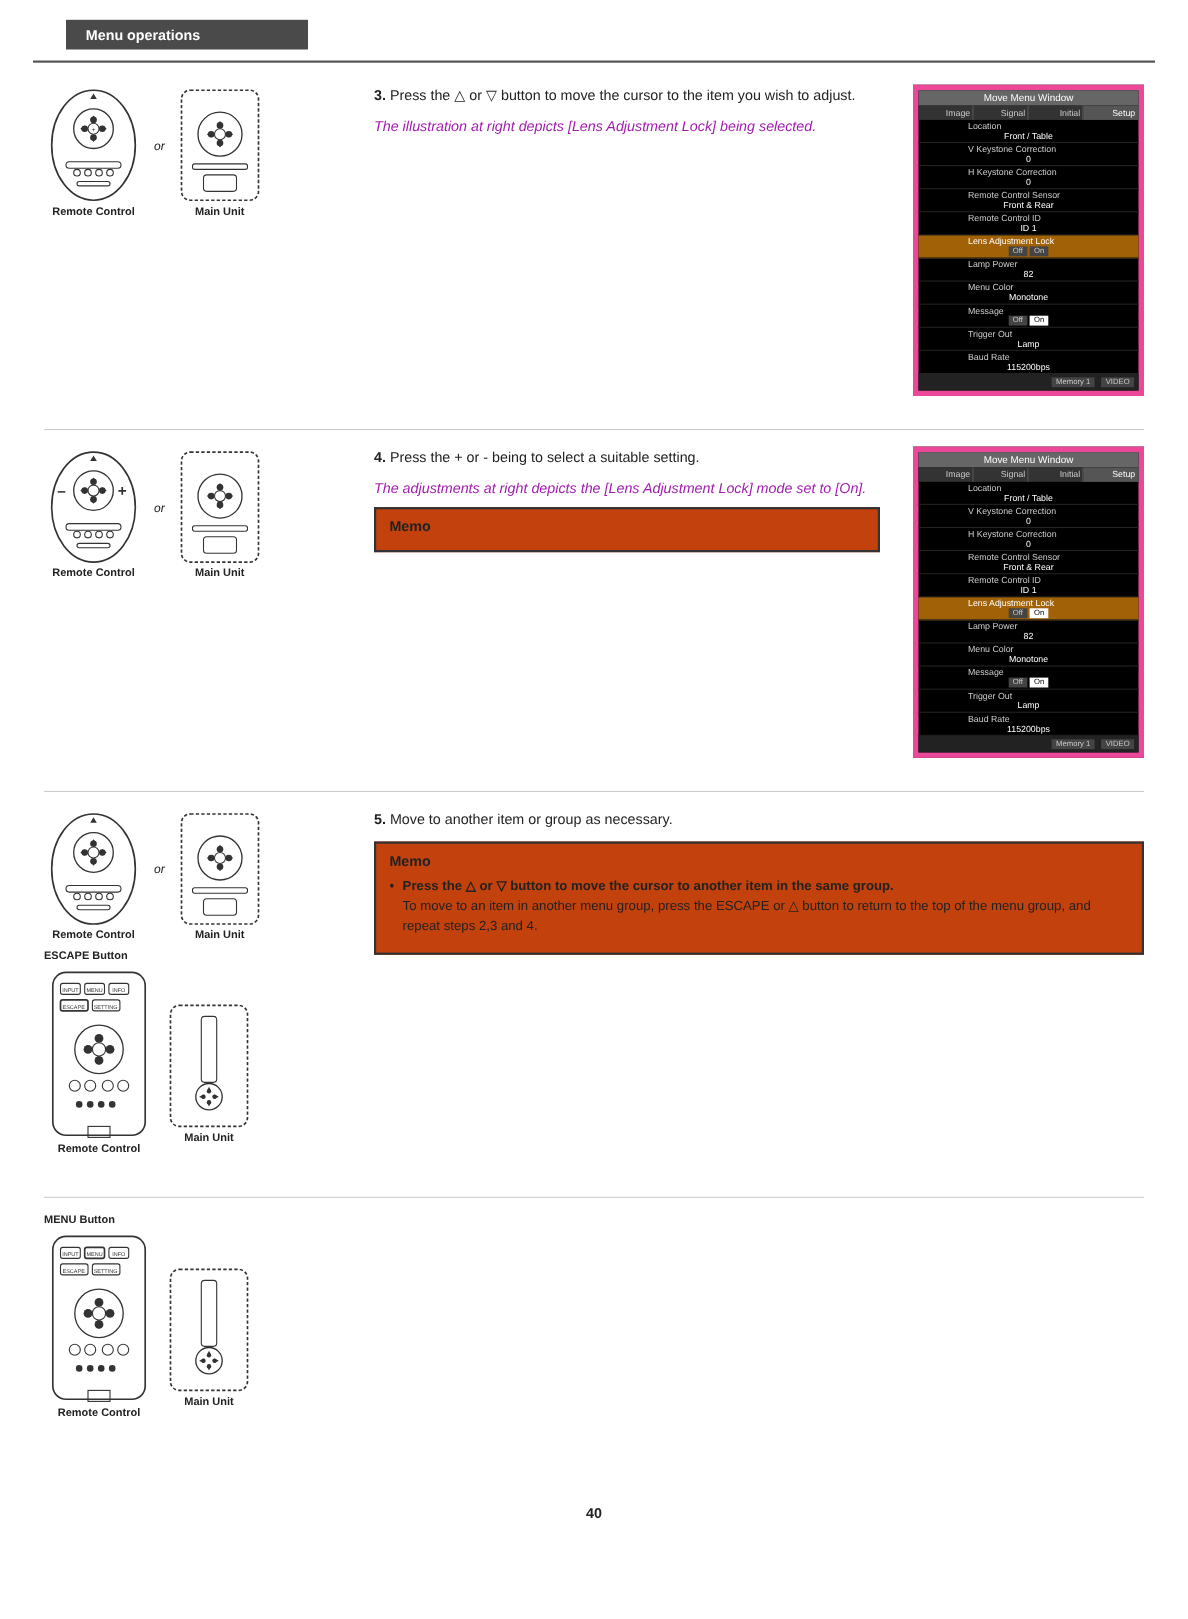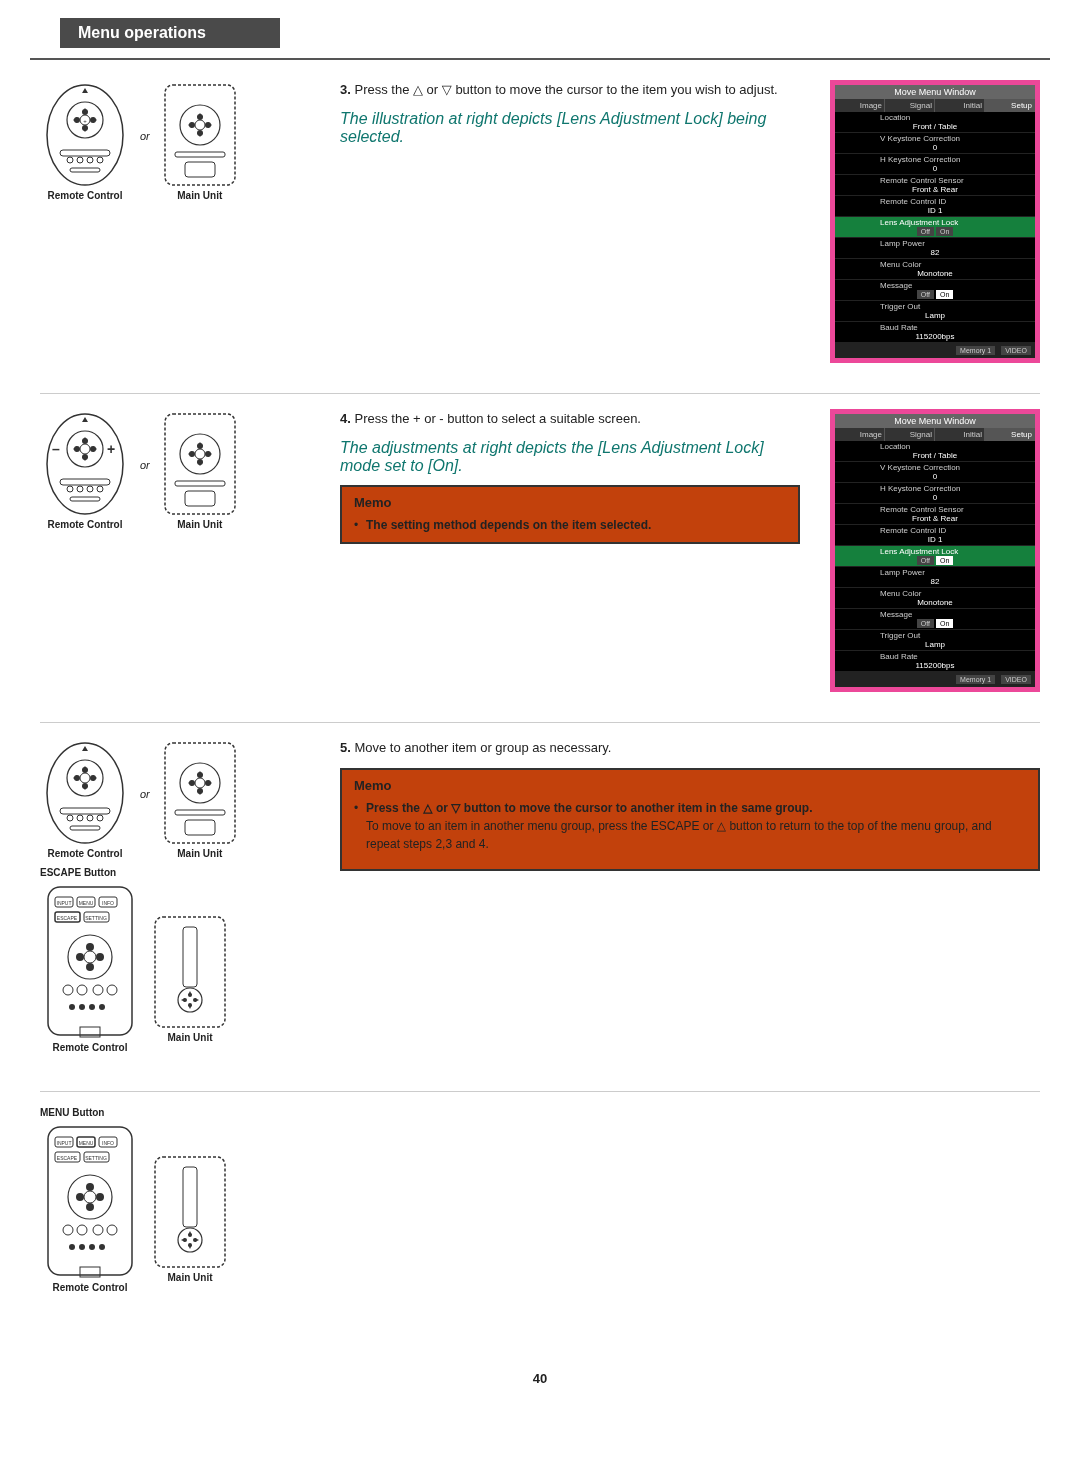--- a/index.html
+++ b/index.html
@@ -8,21 +8,21 @@
       background: #fff;
       width: 1080px;
       min-height: 1472px;
       font-size: 13px;
       color: #222;
     }
 
     .header-bar {
       background: #4a4a4a;
       color: #fff;
-      font-size: 16px;
+      font-size: 13px;
       font-weight: bold;
       padding: 6px 18px;
       width: 220px;
       margin: 18px 0 0 60px;
     }
 
     .divider-line {
       border: none;
       border-top: 2px solid #555;
       margin: 10px 30px 0 30px;
@@ -82,22 +82,22 @@
       margin-bottom: 10px;
       line-height: 1.5;
     }
 
     .step-number {
       font-weight: bold;
     }
 
     .italic-text {
       font-style: italic;
-      font-size: 16px;
-      color: #0f766e;
+      font-size: 13px;
+      color: #a21caf;
       margin-bottom: 8px;
     }
 
     
     .memo-box {
       border: 2px solid #333;
       padding: 8px 12px;
       margin: 10px 0;
       background: #c2410c;
     }
@@ -164,21 +164,21 @@
     .menu-row {
       display: flex;
       padding: 1px 4px;
       border-bottom: 1px solid #222;
       min-height: 13px;
       align-items: center;
       flex-direction: column;
     }
 
     .menu-row.highlight {
-      background: #15803d;
+      background: #a16207;
       color: #fff;
     }
 
     .menu-row-label {
       width: 110px;
       font-size: 8px;
       color: #ccc;
     }
 
     .menu-row.highlight .menu-row-label {
@@ -445,26 +445,25 @@
             <rect x="15" y="72" width="50" height="5" rx="2" fill="none" stroke="#333" stroke-width="1"></rect>
             <rect x="25" y="82" width="30" height="15" rx="3" fill="none" stroke="#333" stroke-width="1"></rect>
           </svg>
           <span class="device-label">Main Unit</span>
         </div>
       </div>
     </div>
     <div class="right-col">
       <p class="step-text">
         <span class="step-number">4.</span>
-        <span> Press the + or - button to select a suitable screen.</span>
+        <span> Press the + or - being to select a suitable setting.</span>
       </p>
       <p class="italic-text">The adjustments at right depicts the  [Lens Adjustment Lock] mode set to [On].</p>
       <div class="memo-box">
         <div class="memo-title">Memo</div>
-        <p class="memo-item"><strong>The setting method depends on the item selected.</strong></p>
       </div>
     </div>
 
     <div style="flex-shrink:0; margin-left: 10px;">
       <div class="menu-window">
         <div class="menu-title-bar">Move Menu Window</div>
         <div class="menu-tabs">
           <div class="menu-tab">Image</div>
           <div class="menu-tab">Signal</div>
           <div class="menu-tab">Initial</div>

